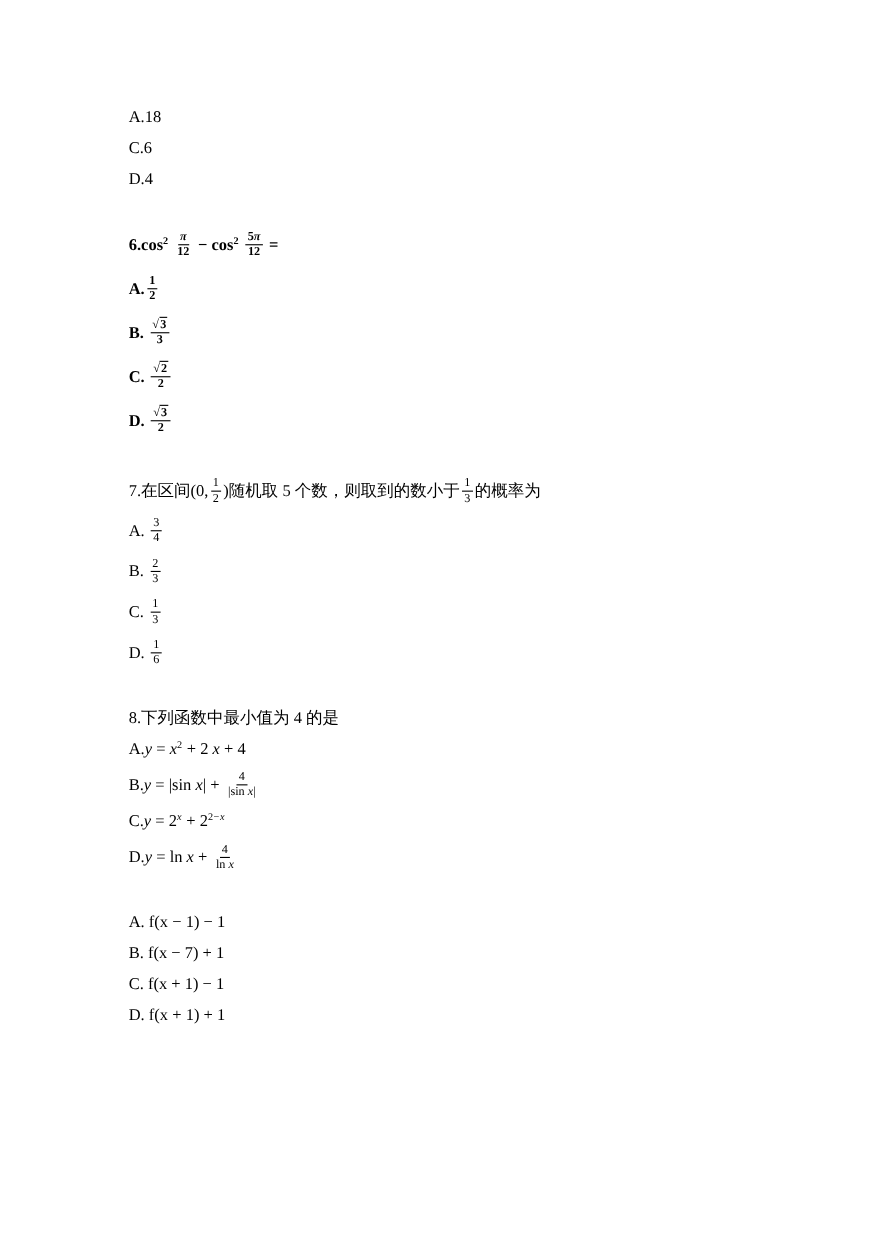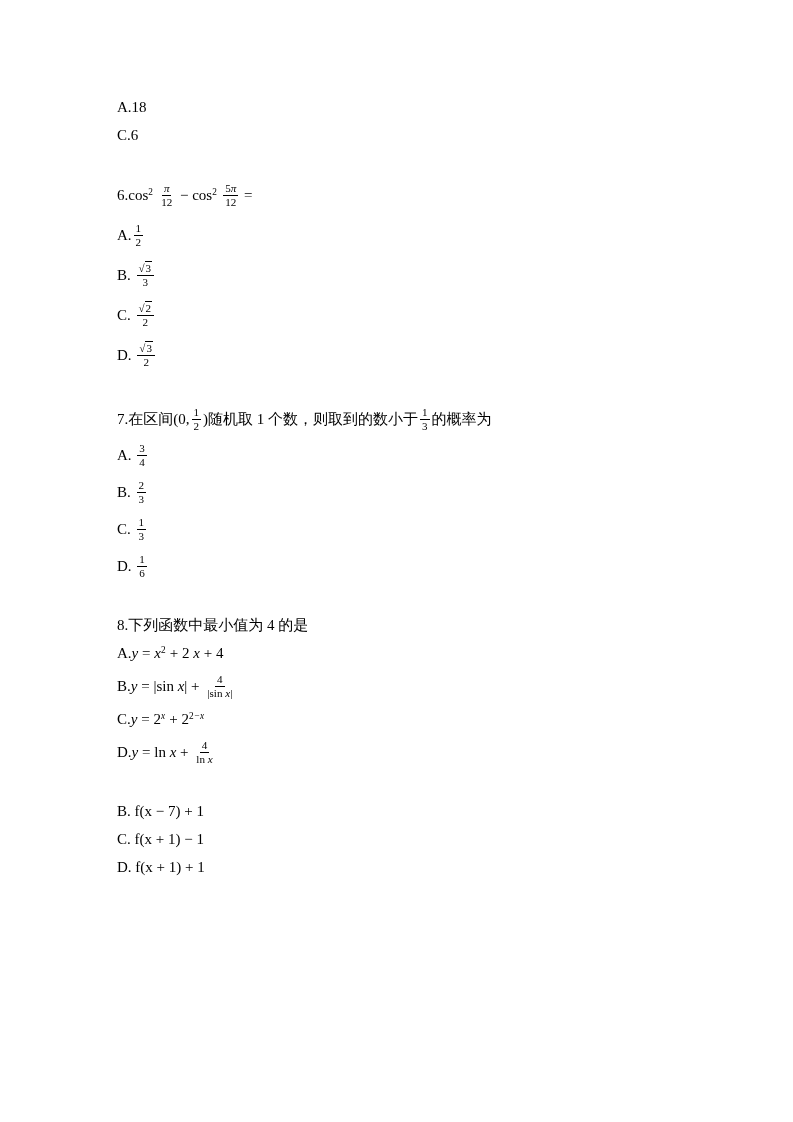--- a/index.html
+++ b/index.html
@@ -13,21 +13,21 @@
     box-sizing: border-box;
     width: 793px; height: 1055px;
     padding: 93px 100px 0 117px;
     background: #ffffff;
   }
   .block + .block { margin-top: 26px; }
   .line { font-size: 15px; line-height: 28px; white-space: nowrap; }
   .h36 { line-height: 36px; margin-top: 18px; }
   .h37 { line-height: 37px; }
   .h38 { line-height: 38px; }
-  .h40 { line-height: 40px; }
+  .h40 { line-height: 40px; font-weight: bold; }
 
   
   .mt { font-style: normal; }
   .mi { font-style: italic; }
   sup.msup { font-size: 0.62em; line-height: 0; vertical-align: 0.55em; letter-spacing: 0.5px; }
   .frac {
     display: inline-flex; flex-direction: column; align-items: center;
     vertical-align: middle; font-size: 0.74em; line-height: 1.18;
     text-align: center; margin: 0 2px; transform: translateY(-1px);
   }
@@ -37,20 +37,21 @@
   .sqrt .sqv { border-top: 1px solid currentColor; padding: 0 1px; }
 </style>
 </head>
 <body>
 
 <main class="page">
 
   <section class="block">
     <div class="line"><span class="mt">A.18</span></div>
     <div class="line"><span class="mt">C.6</span></div>
+    <div class="line"><span class="mt">D.4</span></div>
   </section>
 
   <section class="block">
     <div class="line h40"><span class="mt">6.cos</span><sup class="msup"><span class="mt">2</span></sup><span class="mt"> </span><span class="frac">
           <span class="num"><span class="mi">π</span></span>
           <span class="den"><span class="mt">12</span></span>
         </span><span class="mt"> − cos</span><sup class="msup"><span class="mt">2</span></sup><span class="mt"> </span><span class="frac">
           <span class="num"><span class="mt">5</span><span class="mi">π</span></span>
           <span class="den"><span class="mt">12</span></span>
         </span><span class="mt"> =</span></div>
@@ -69,21 +70,21 @@
     <div class="line h40"><span class="mt">D. </span><span class="frac">
           <span class="num"><span class="sqrt">√<span class="sqv">3</span></span></span>
           <span class="den"><span class="mt">2</span></span>
         </span></div>
   </section>
 
   <section class="block">
     <div class="line h36"><span class="mt">7.在区间(0,</span><span class="frac">
           <span class="num"><span class="mt">1</span></span>
           <span class="den"><span class="mt">2</span></span>
-        </span><span class="mt">)随机取 1 个数，则取到的数小于</span><span class="frac">
+        </span><span class="mt">)随机取 5 个数，则取到的数小于</span><span class="frac">
           <span class="num"><span class="mt">1</span></span>
           <span class="den"><span class="mt">3</span></span>
         </span><span class="mt">的概率为</span></div>
     <div class="line h37"><span class="mt">A. </span><span class="frac">
           <span class="num"><span class="mt">3</span></span>
           <span class="den"><span class="mt">4</span></span>
         </span></div>
     <div class="line h37"><span class="mt">B. </span><span class="frac">
           <span class="num"><span class="mt">2</span></span>
           <span class="den"><span class="mt">3</span></span>
@@ -106,18 +107,19 @@
           <span class="den"><span class="mt">|sin </span><span class="mi">x</span><span class="mt">|</span></span>
         </span></div>
     <div class="line"><span class="mt">C.</span><span class="mi">y</span><span class="mt"> = 2</span><sup class="msup"><span class="mi">x</span></sup><span class="mt"> + 2</span><sup class="msup"><span class="mt">2−</span><span class="mi">x</span></sup></div>
     <div class="line h38"><span class="mt">D.</span><span class="mi">y</span><span class="mt"> = ln </span><span class="mi">x</span><span class="mt"> + </span><span class="frac">
           <span class="num"><span class="mt">4</span></span>
           <span class="den"><span class="mt">ln </span><span class="mi">x</span></span>
         </span></div>
   </section>
 
   <section class="block">
+    <div class="line"><span class="mt">A. f(x − 1) − 1</span></div>
     <div class="line"><span class="mt">B. f(x − 7) + 1</span></div>
     <div class="line"><span class="mt">C. f(x + 1) − 1</span></div>
     <div class="line"><span class="mt">D. f(x + 1) + 1</span></div>
   </section>
 
 </main>
 
 </body></html>

